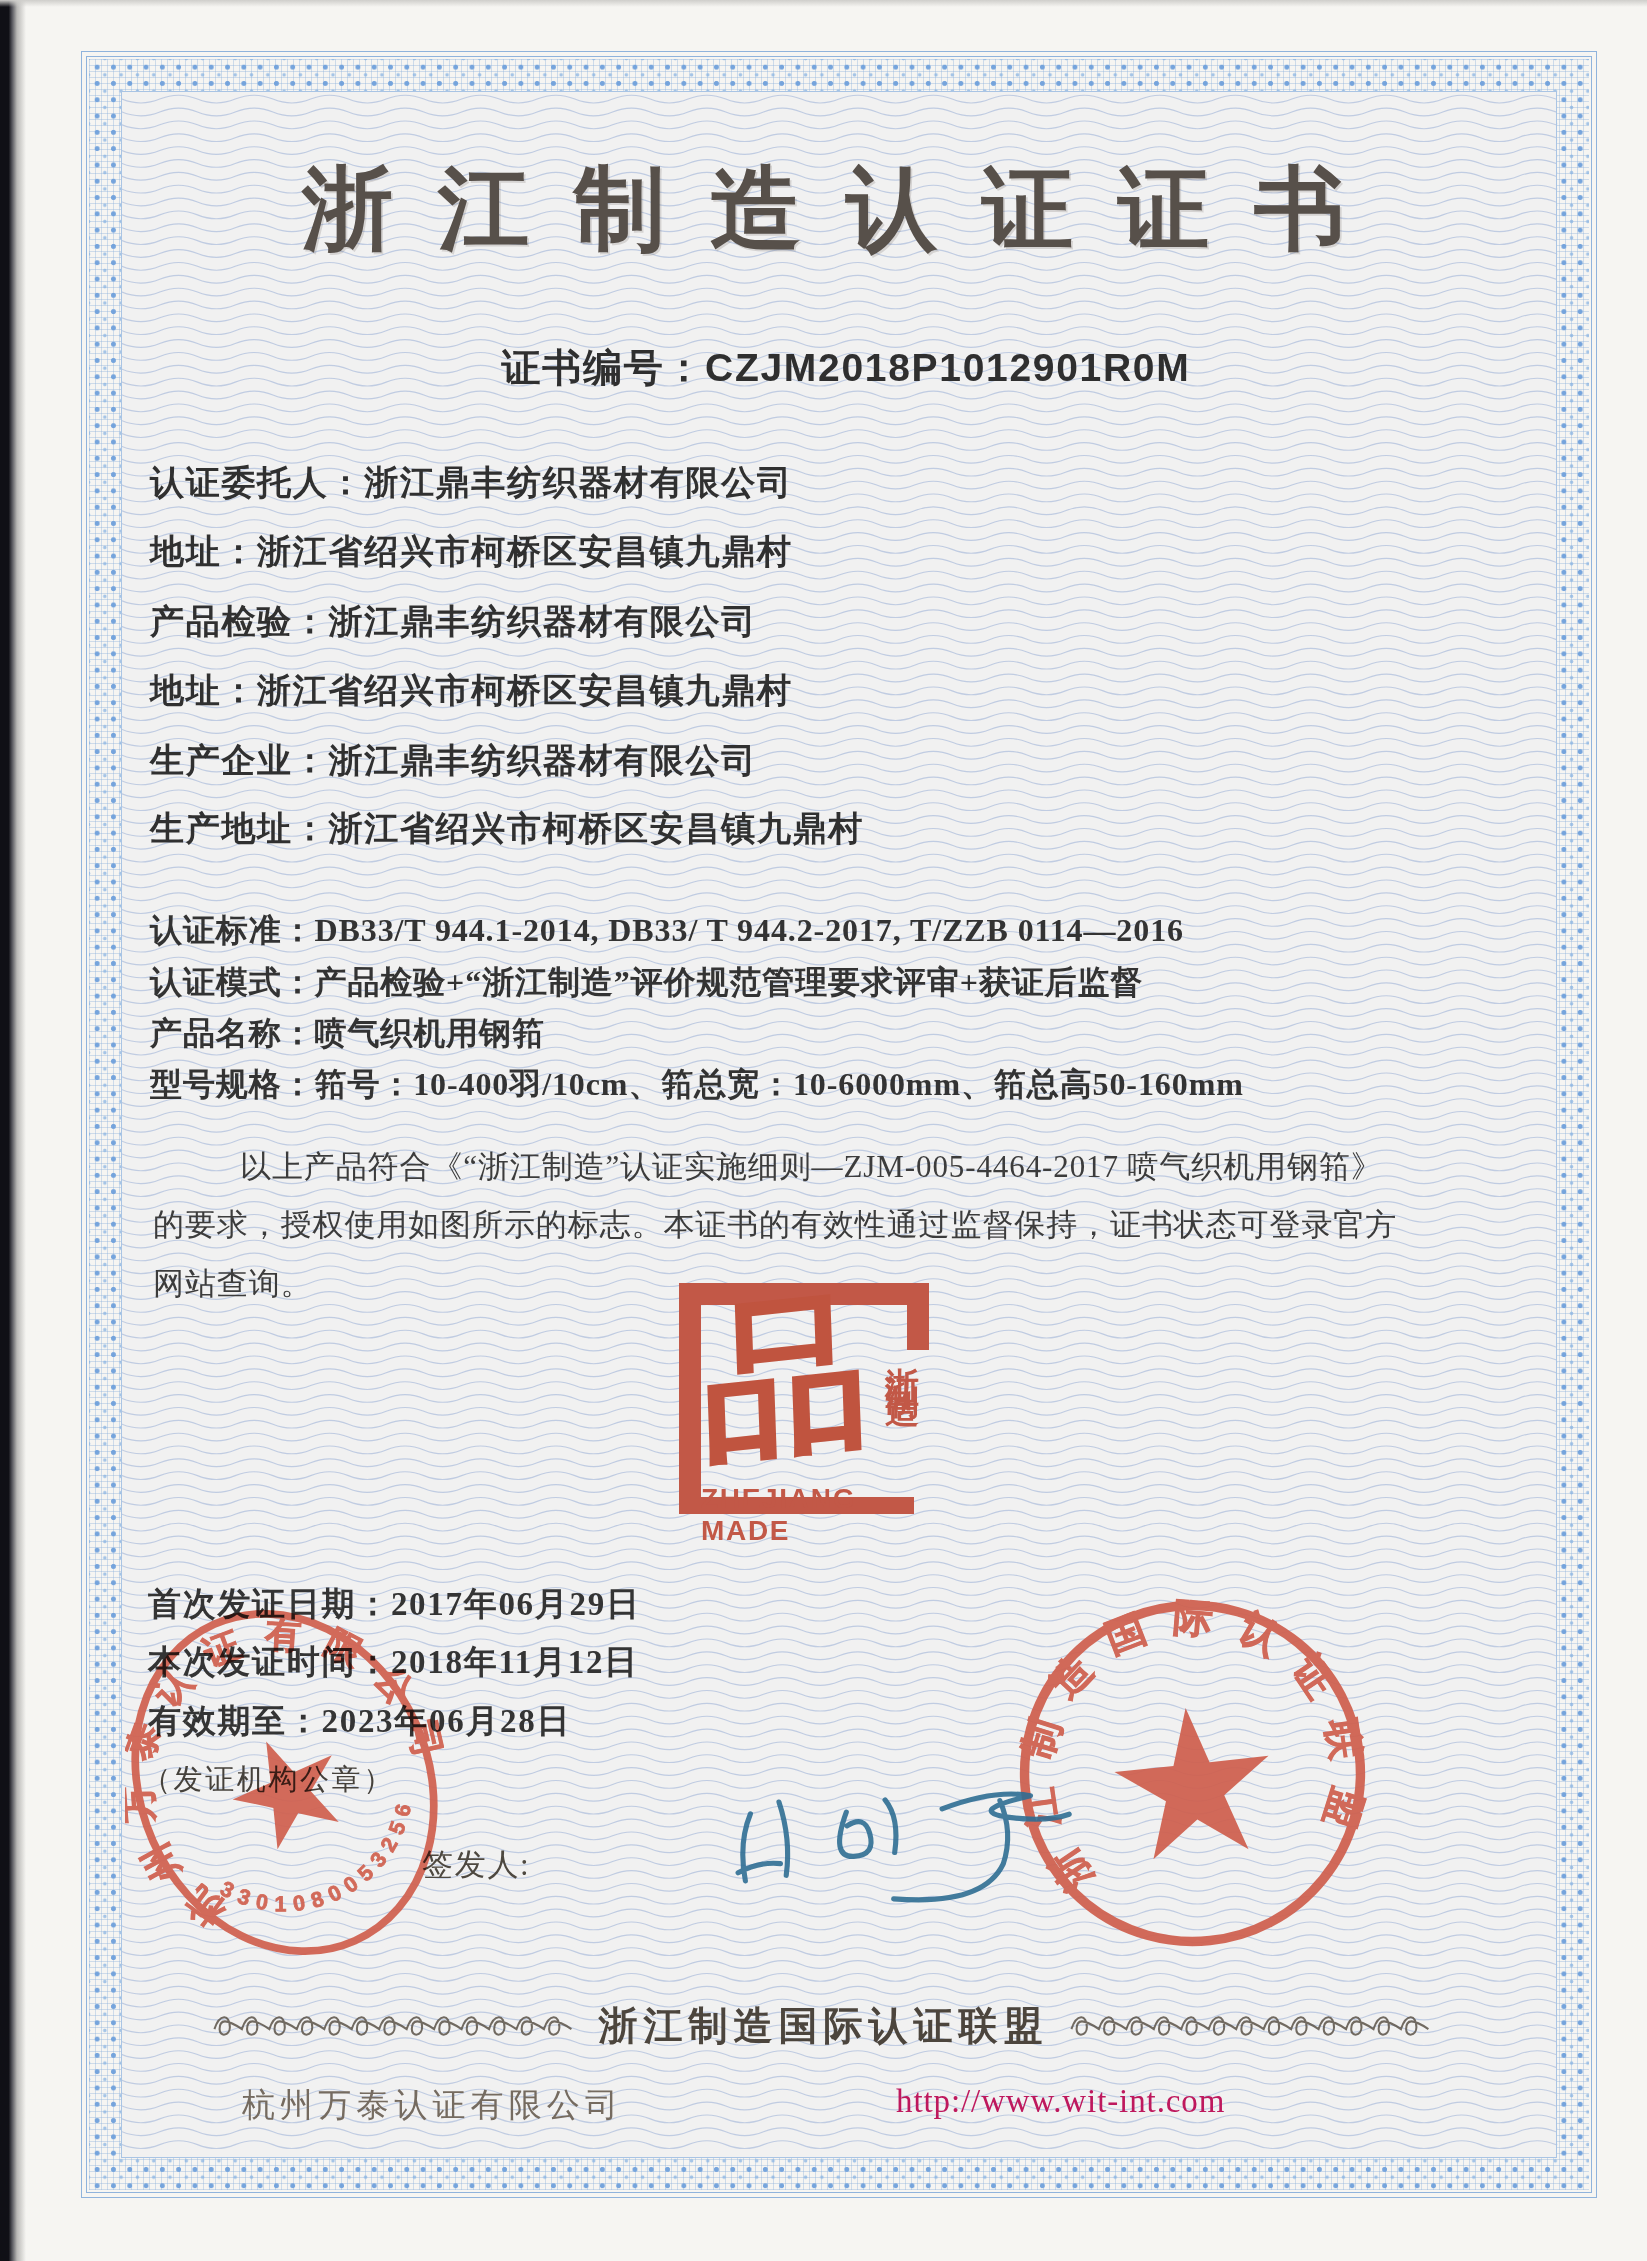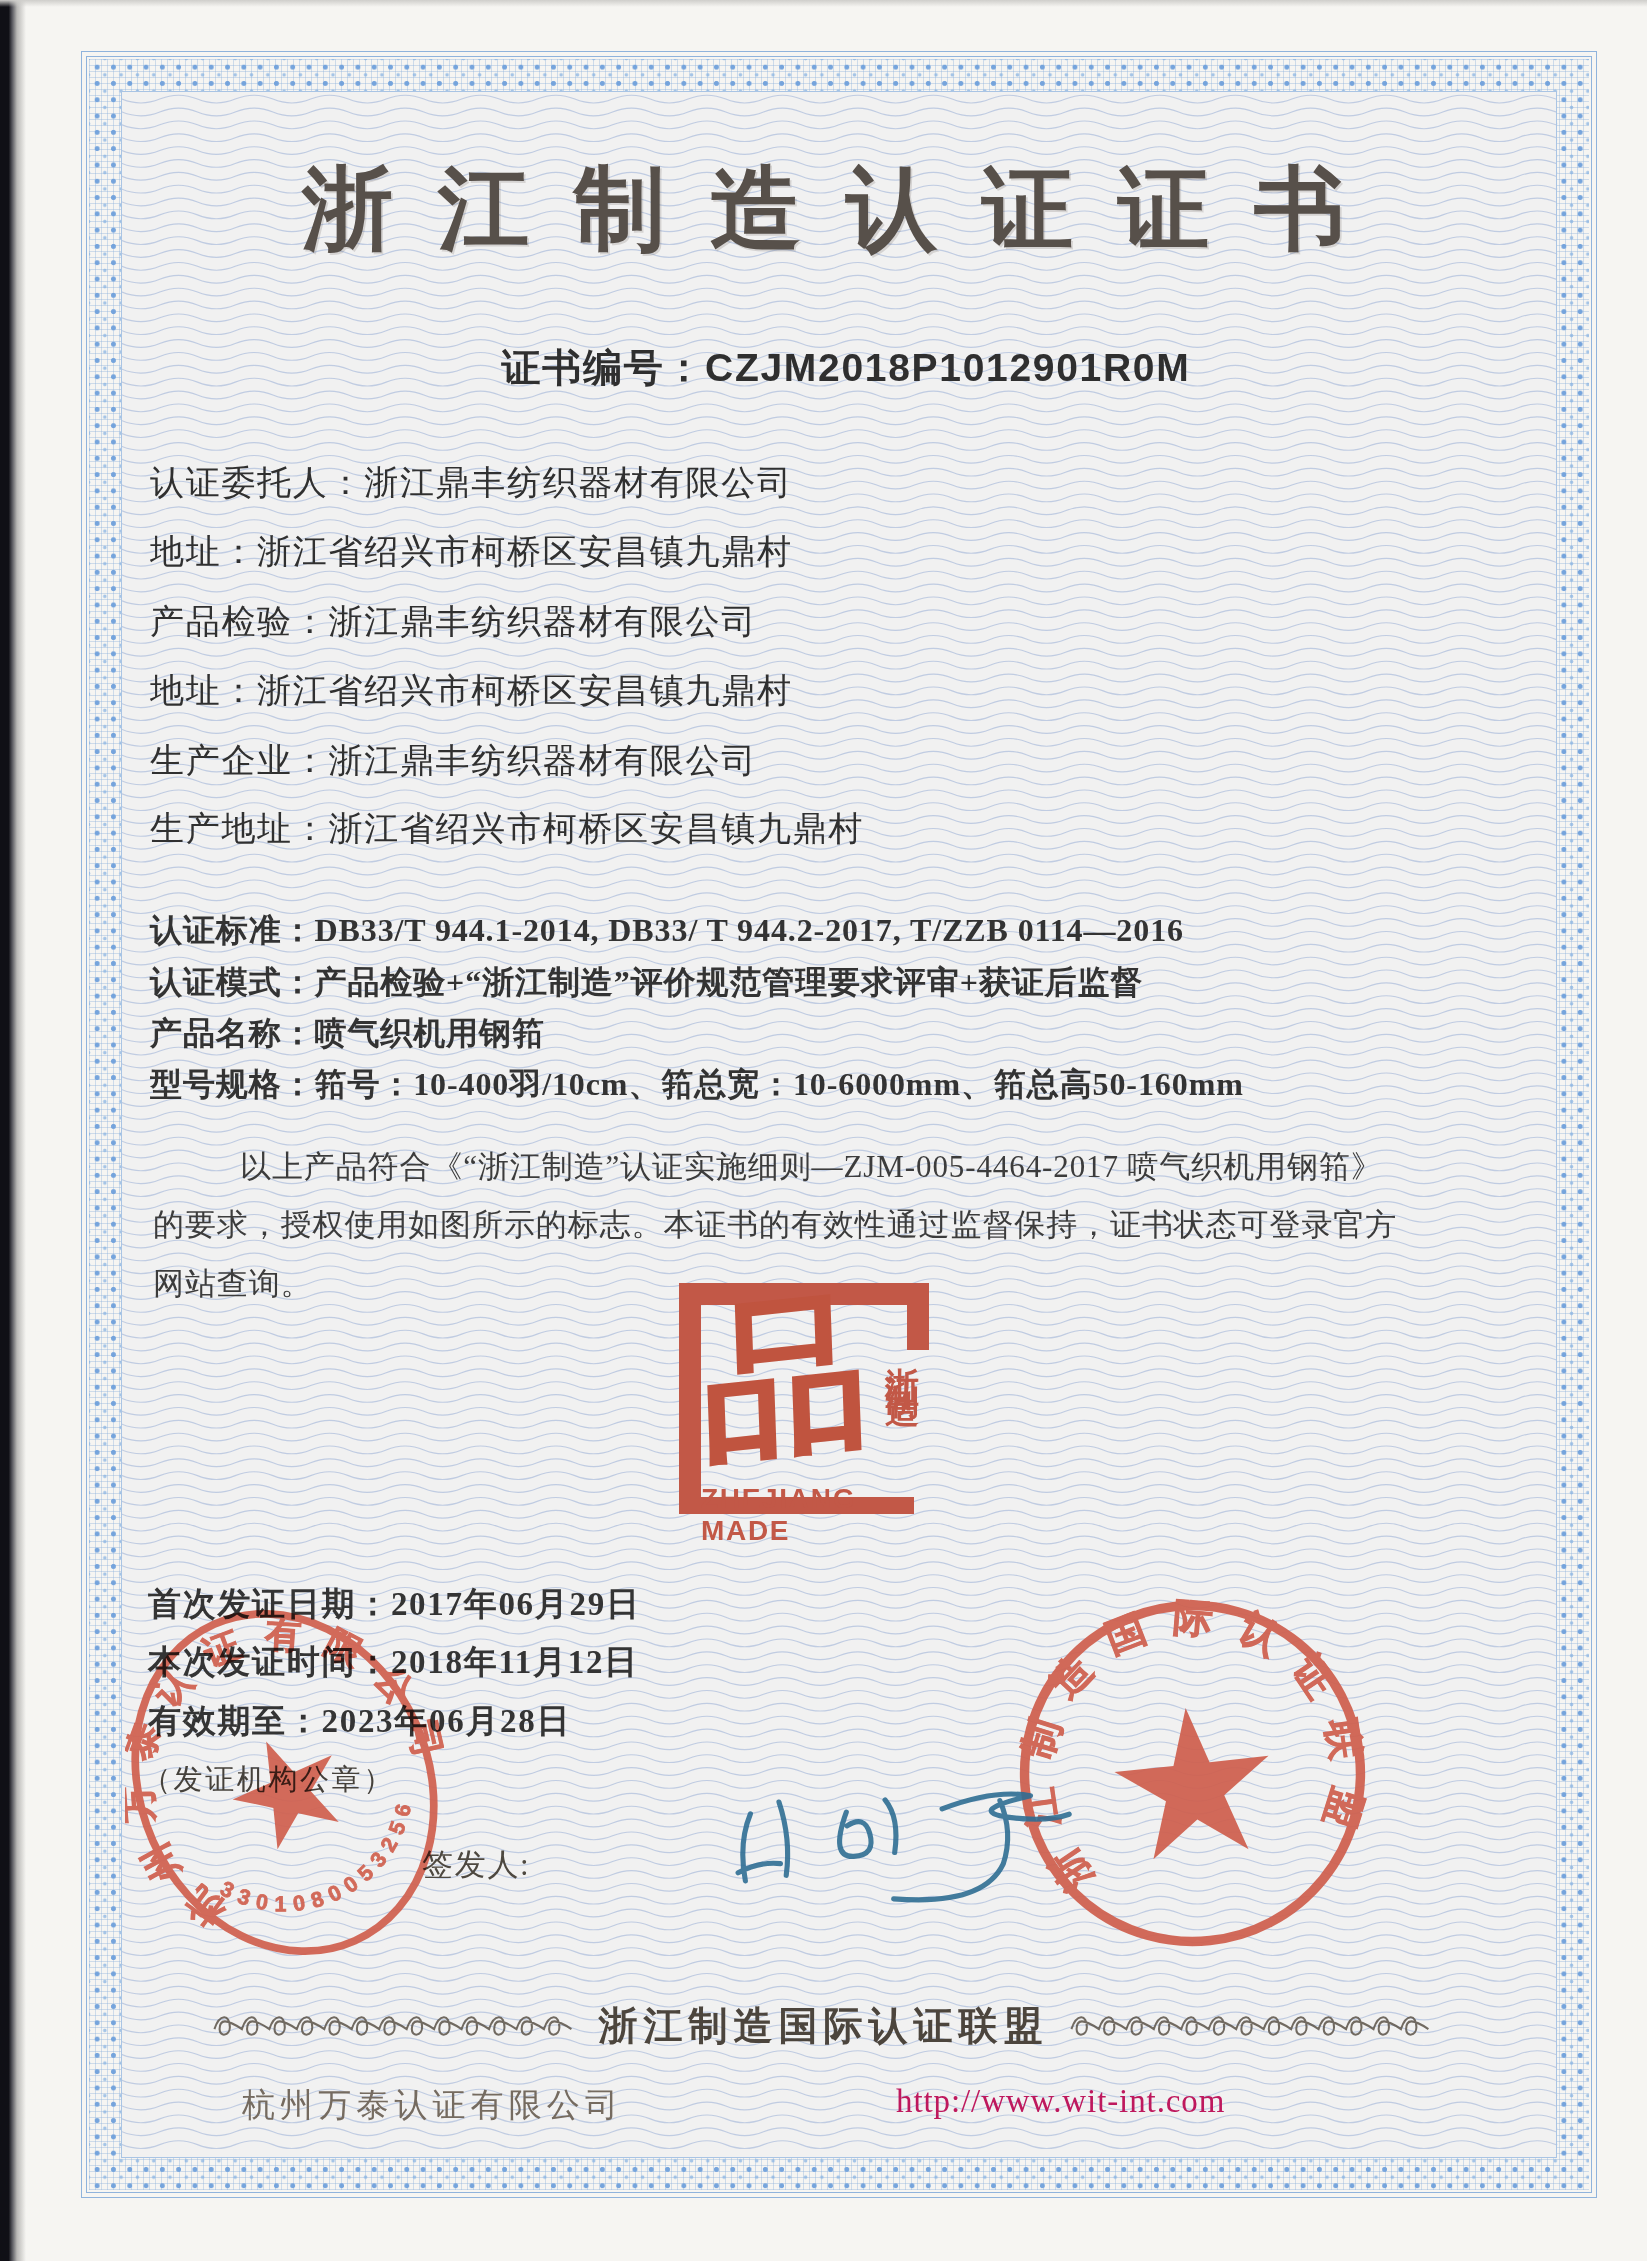--- a/index.html
+++ b/index.html
@@ -37,21 +37,21 @@
   .title{top:148px;left:0;right:0;text-align:center;margin:0;
     font-size:91px;font-weight:700;color:#57504a;
     letter-spacing:45px;padding-left:45px;
     font-family:"Liberation Serif",serif;
     text-shadow:1.7px 1.7px 0 rgba(87,80,74,.18);}
 
   .certno{top:341px;left:0;right:0;text-align:center;
     font-family:"Liberation Sans",sans-serif;font-weight:700;
     font-size:39px;color:#2f2f2f;letter-spacing:1.7px;padding-left:45px;}
 
-  .fieldline{left:150px;font-size:34px;font-weight:400;color:#303030;letter-spacing:1.7px;}
+  .fieldline{left:150px;font-size:34px;font-weight:700;color:#303030;letter-spacing:1.7px;}
   .f1{top:460px}.f2{top:529px}.f3{top:599px}.f4{top:668px}.f5{top:738px}.f6{top:806px}
 
   .specline{left:150px;font-size:32px;font-weight:700;color:#333;letter-spacing:0.9px;}
   .s1{top:909px}.s2{top:961px}.s3{top:1012px}.s4{top:1063px}
 
   .stline{font-size:31px;color:#3c3c3c;letter-spacing:0.9px;font-weight:400;}
   .st1{top:1146px;left:240px}.st2{top:1204px;left:153px}.st3{top:1263px;left:153px}
 
   
   .logo{position:absolute;left:679px;top:1283px;width:250px;height:257px;}

